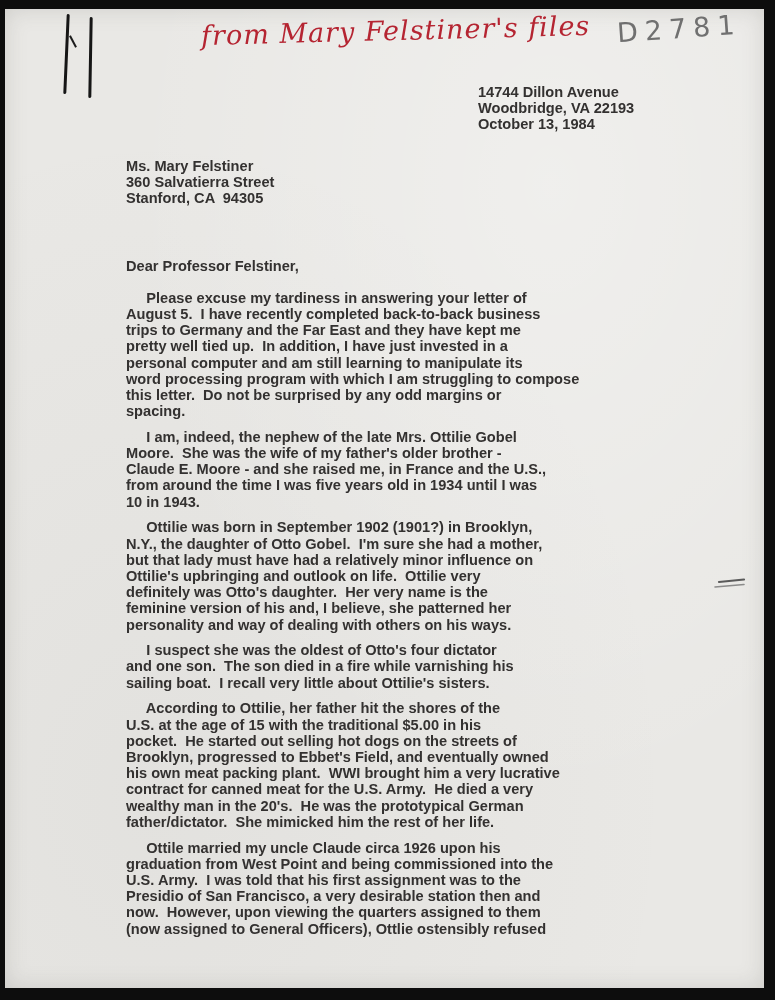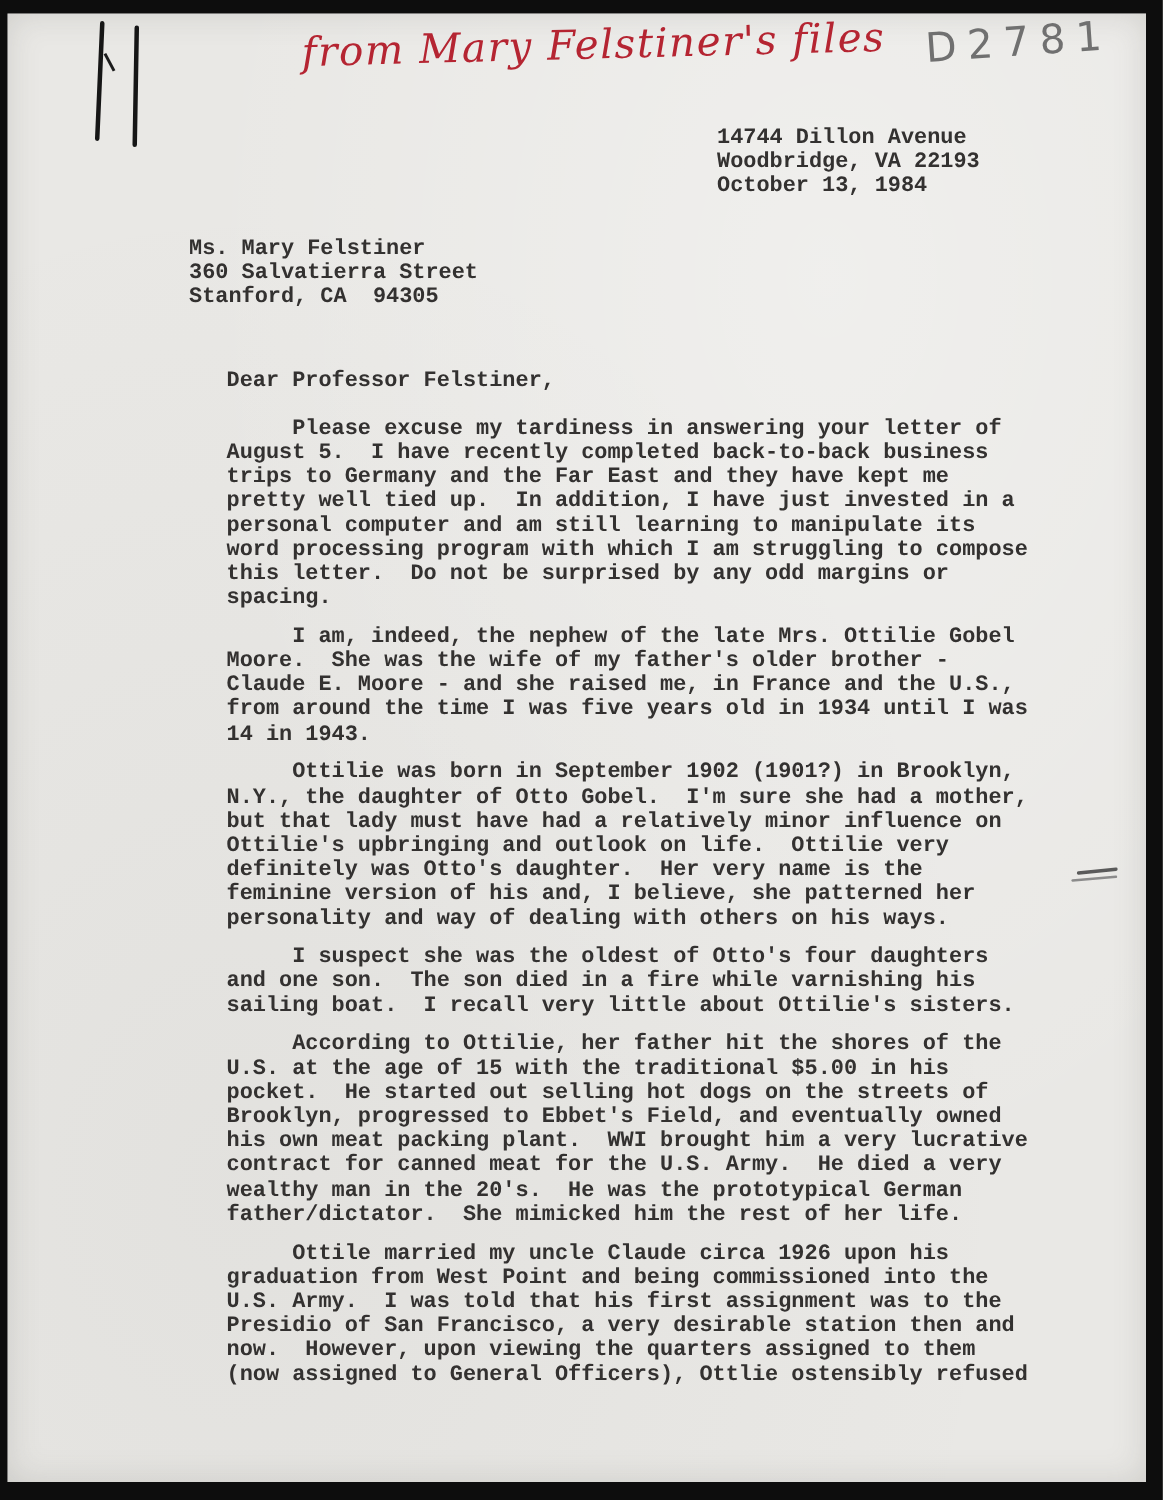--- a/index.html
+++ b/index.html
@@ -16,31 +16,31 @@
     position: absolute;
     left: 5px; top: 9px;
     width: 759px; height: 979px;
     background:
       radial-gradient(ellipse at 72% 18%, rgba(255,255,255,0.30), rgba(255,255,255,0) 55%),
       radial-gradient(ellipse at 20% 80%, rgba(120,120,115,0.06), rgba(120,120,115,0) 60%),
       #e9e8e5;
     box-shadow: inset 0 0 22px rgba(90,90,85,0.18);
   }
   pre, .typed {
-    font-family: Liberation Mono, monospace;
+    font-family: Liberation Sans, sans-serif;
     font-size: 14.6px;
     line-height: 16.2px;
     font-weight: bold;
     color: #333130;
     white-space: pre;
     letter-spacing: 0;
   }
   .sender-block    { position: absolute; left: 473px; top: 75px;  }
   .recipient-block { position: absolute; left: 121px; top: 149px; }
-  .body-block      { position: absolute; left: 121px; top: 237px; margin-left: 25px; }
+  .body-block      { position: absolute; left: 121px; top: 249px; }
   .salutation      { margin-bottom: 15.5px; }
   .para            { margin-bottom: 9.5px; }
   .red-note {
     position: absolute; left: 196px; top: 6px;
     font-family: "DejaVu Serif", serif;
     font-style: italic;
     font-size: 27px;
     color: #b52532;
     transform: rotate(-1.5deg);
     letter-spacing: 1px;
@@ -100,29 +100,29 @@
 trips to Germany and the Far East and they have kept me
 pretty well tied up.  In addition, I have just invested in a
 personal computer and am still learning to manipulate its
 word processing program with which I am struggling to compose
 this letter.  Do not be surprised by any odd margins or
 spacing.</pre>
       <pre class="para typed">     I am, indeed, the nephew of the late Mrs. Ottilie Gobel
 Moore.  She was the wife of my father's older brother -
 Claude E. Moore - and she raised me, in France and the U.S.,
 from around the time I was five years old in 1934 until I was
-14 in 1943.</pre>
+10 in 1943.</pre>
       <pre class="para typed">     Ottilie was born in September 1902 (1901?) in Brooklyn,
 N.Y., the daughter of Otto Gobel.  I'm sure she had a mother,
 but that lady must have had a relatively minor influence on
 Ottilie's upbringing and outlook on life.  Ottilie very
 definitely was Otto's daughter.  Her very name is the
 feminine version of his and, I believe, she patterned her
 personality and way of dealing with others on his ways.</pre>
-      <pre class="para typed">     I suspect she was the oldest of Otto's four daughters
+      <pre class="para typed">     I suspect she was the oldest of Otto's four dictator
 and one son.  The son died in a fire while varnishing his
 sailing boat.  I recall very little about Ottilie's sisters.</pre>
       <pre class="para typed">     According to Ottilie, her father hit the shores of the
 U.S. at the age of 15 with the traditional $5.00 in his
 pocket.  He started out selling hot dogs on the streets of
 Brooklyn, progressed to Ebbet's Field, and eventually owned
 his own meat packing plant.  WWI brought him a very lucrative
 contract for canned meat for the U.S. Army.  He died a very
 wealthy man in the 20's.  He was the prototypical German
 father/dictator.  She mimicked him the rest of her life.</pre>

